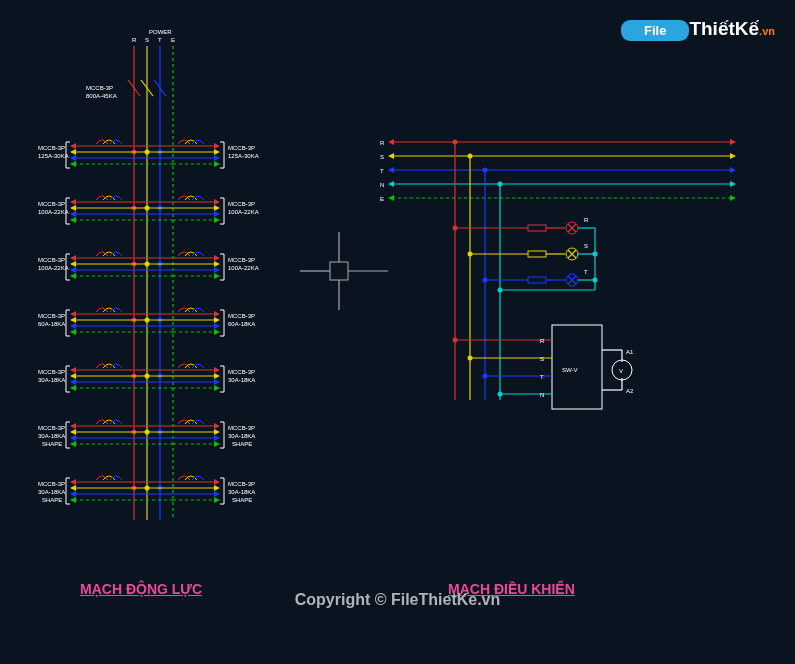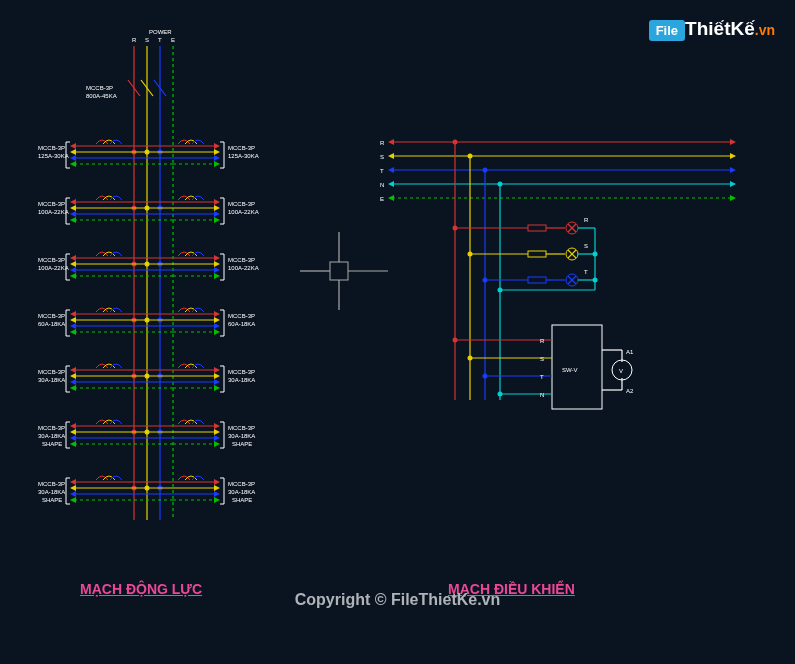--- a/index.html
+++ b/index.html
@@ -1,20 +1,20 @@
 <!DOCTYPE html>
 <html><head>
 <meta charset="utf-8">
 <style>
   html,body{margin:0;padding:0;background:#0a1420;font-family:Arial,sans-serif;color:#fff}
   .canvas{position:relative;width:795px;height:664px;background:#0a1420;overflow:hidden}
   .watermark{position:absolute;top:18px;right:20px;font-weight:bold}
-  .wm-box{display:inline-block;background:#2ba5dd;color:#fff;padding:3px 7px;border-radius:3px;font-size:13px}
+  .wm-box{display:inline-block;background:#2ba5dd;color:#fff;padding:3px 23px;border-radius:9px;font-size:13px}
   .wm-bold{color:#fff;font-size:19px}
-  .wm-orange{color:#ff7a00;font-size:14px}
+  .wm-orange{color:#ff7a00;font-size:11px}
   .copyright{position:absolute;bottom:55px;left:0;right:0;text-align:center;color:#b0b4b8;font-size:16px;font-weight:bold}
   .title{position:absolute;font-weight:bold;font-size:14px;color:#ec4899;text-decoration:underline}
   .title-left{left:80px;top:581px}
   .title-right{left:448px;top:581px}
   svg{position:absolute;top:0;left:0}
   text{font-family:Arial,sans-serif;fill:#fff}
   .tiny{font-size:6px}
   .red{stroke:#d83232}.yellow{stroke:#e6d000}.blue{stroke:#1a3aff}
   .cyan{stroke:#00d0d0}.green{stroke:#00c000}.white{stroke:#fff}
   .dash{stroke-dasharray:3,3}

